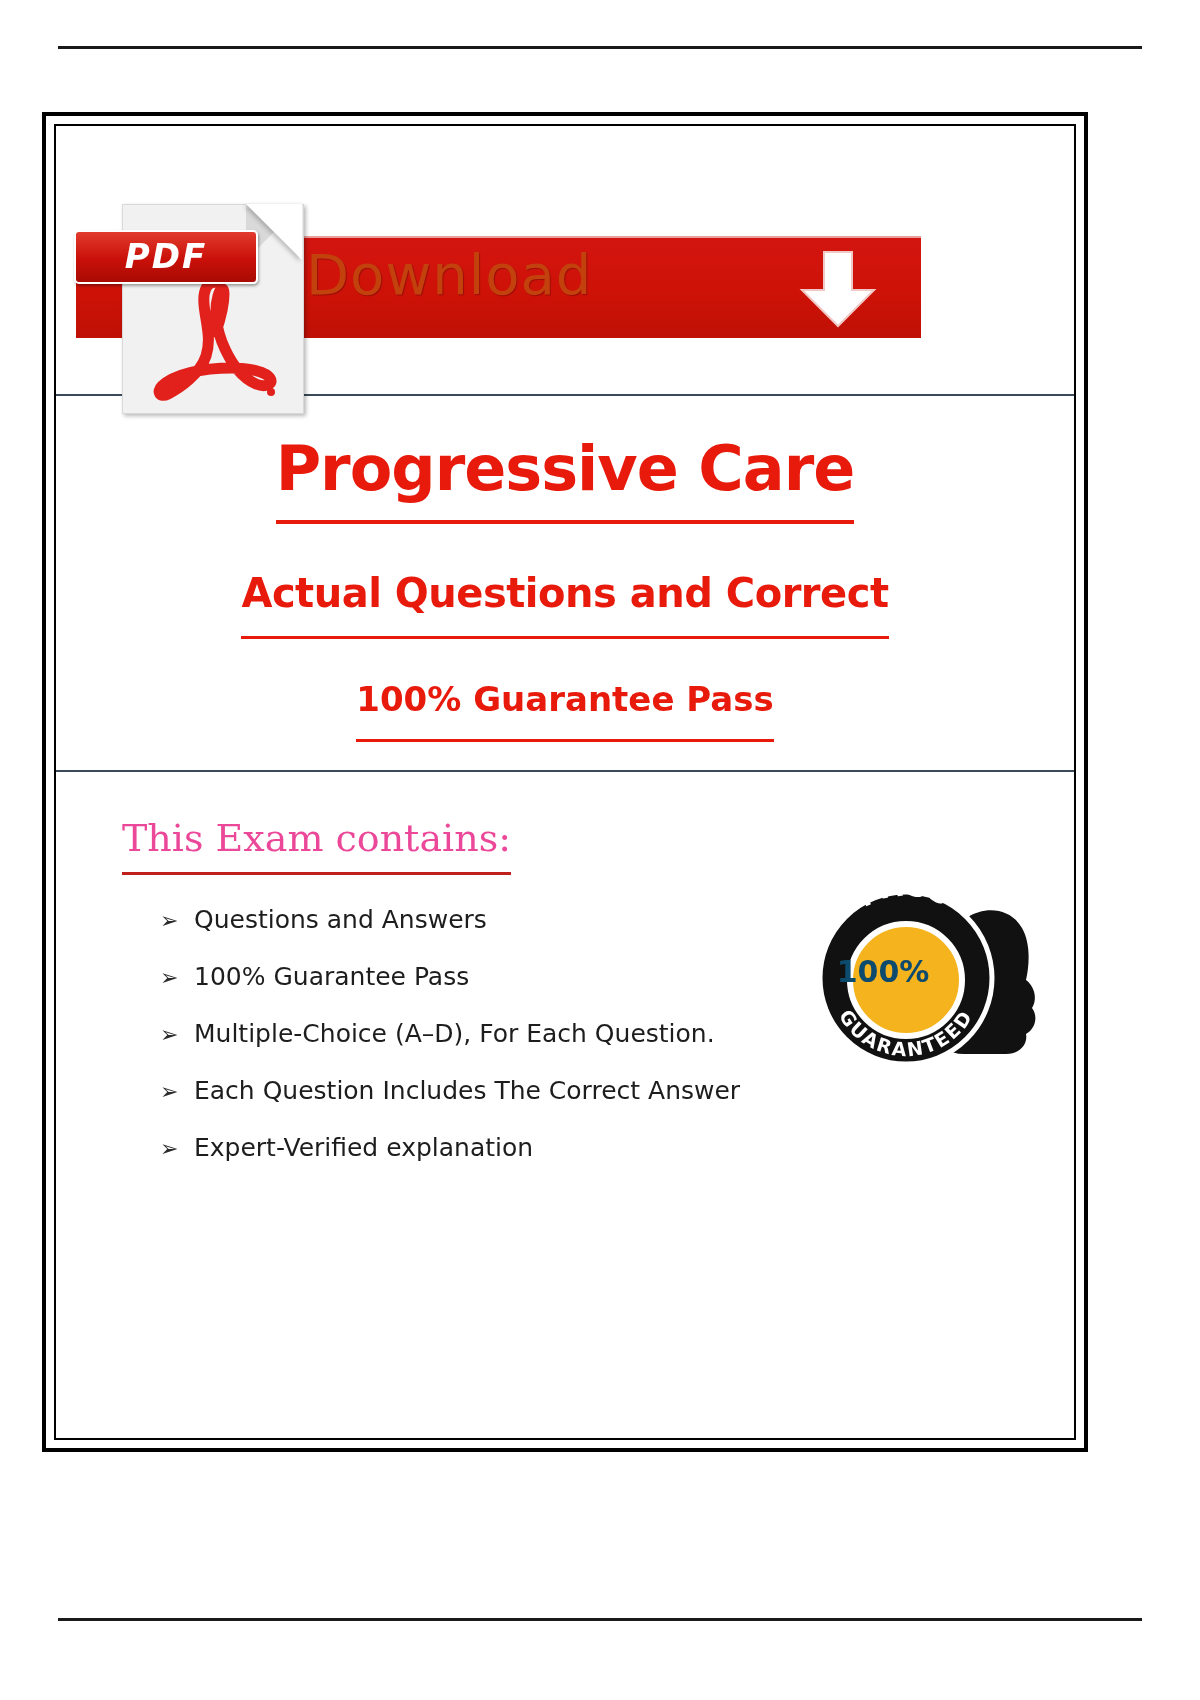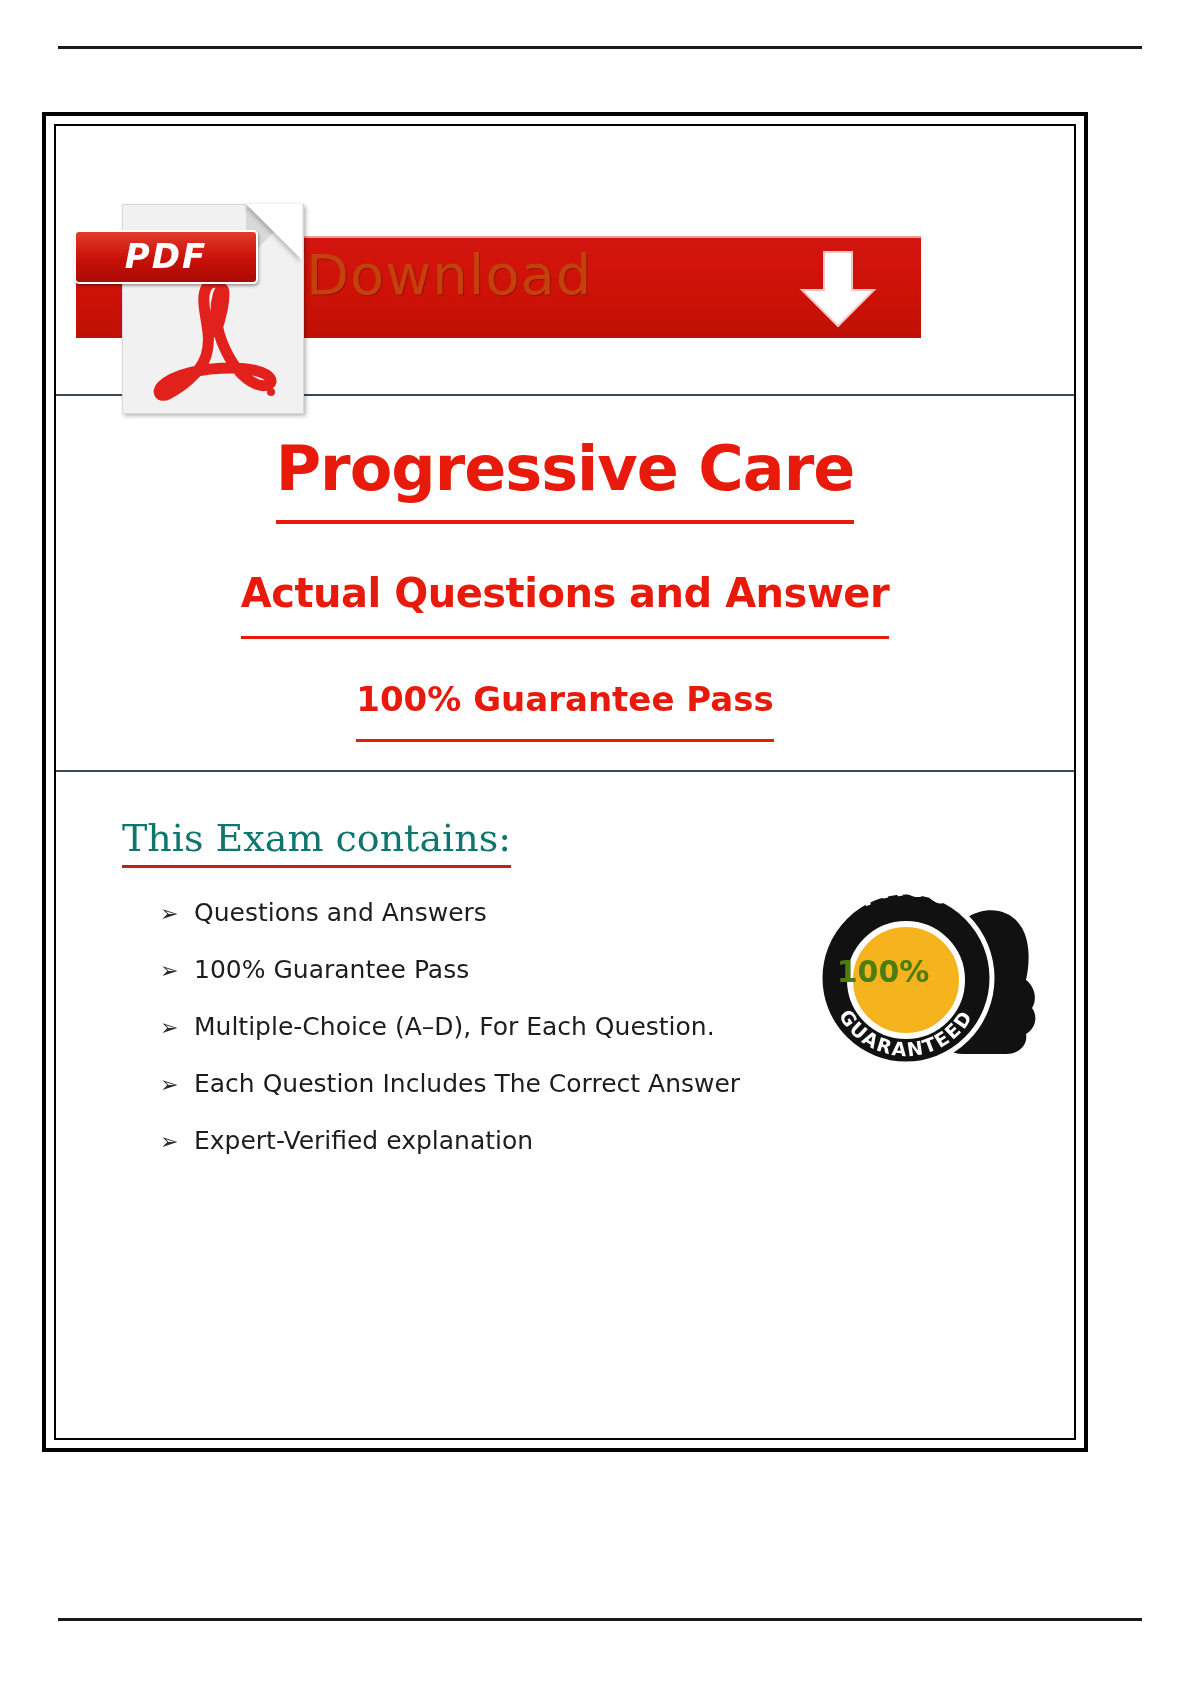--- a/index.html
+++ b/index.html
@@ -193,25 +193,25 @@
 
   
   .contents-block {
     position: relative;
     padding: 44px 0 0 66px;
     min-height: 560px;
   }
   .contents-heading {
     font-family: "DejaVu Serif", serif;
     font-size: 38px;
-    color: #0f766e;
+    color: #ec4899;
     margin: 0 0 30px 0;
     display: inline-block;
     border-bottom: 3px solid #c0201b;
-    padding-bottom: 5px;
+    padding-bottom: 12px;
   }
   .bullet-list {
     list-style: none;
     margin: 0;
     padding: 0 0 0 38px;
   }
   .bullet-item {
     display: flex;
     align-items: baseline;
     margin-bottom: 28px;
@@ -239,21 +239,21 @@
     position: absolute;
     width: 100%;
     text-align: center;
     font-family: "DejaVu Sans", sans-serif;
     font-weight: bold;
   }
   .badge-pct-text {
     left: 0;
     top: 96px;
     font-size: 30px;
-    color: #4d7c0f;
+    color: #0c4a6e;
     width: 170px;
   }
 </style>
 </head>
 <body>
 
 <div class="page-rule top"></div>
 
 <div class="doc-frame">
   <div class="doc-frame-inner">
@@ -288,21 +288,21 @@
           </span>
           <span class="pdf-tag">PDF</span>
         </span>
       </div>
 
       <div class="title-block">
         <div class="title-line1">
           <span class="title-u">Progressive Care</span>
         </div>
         <div class="subtitle1">
-          <span class="title-u">Actual Questions and Answer</span>
+          <span class="title-u">Actual Questions and Correct</span>
         </div>
         <div class="subtitle2">
           <span class="title-u">100% Guarantee Pass</span>
         </div>
       </div>
 
       <div class="contents-block">
 
         <div class="contents-heading">This Exam contains:</div>
 

